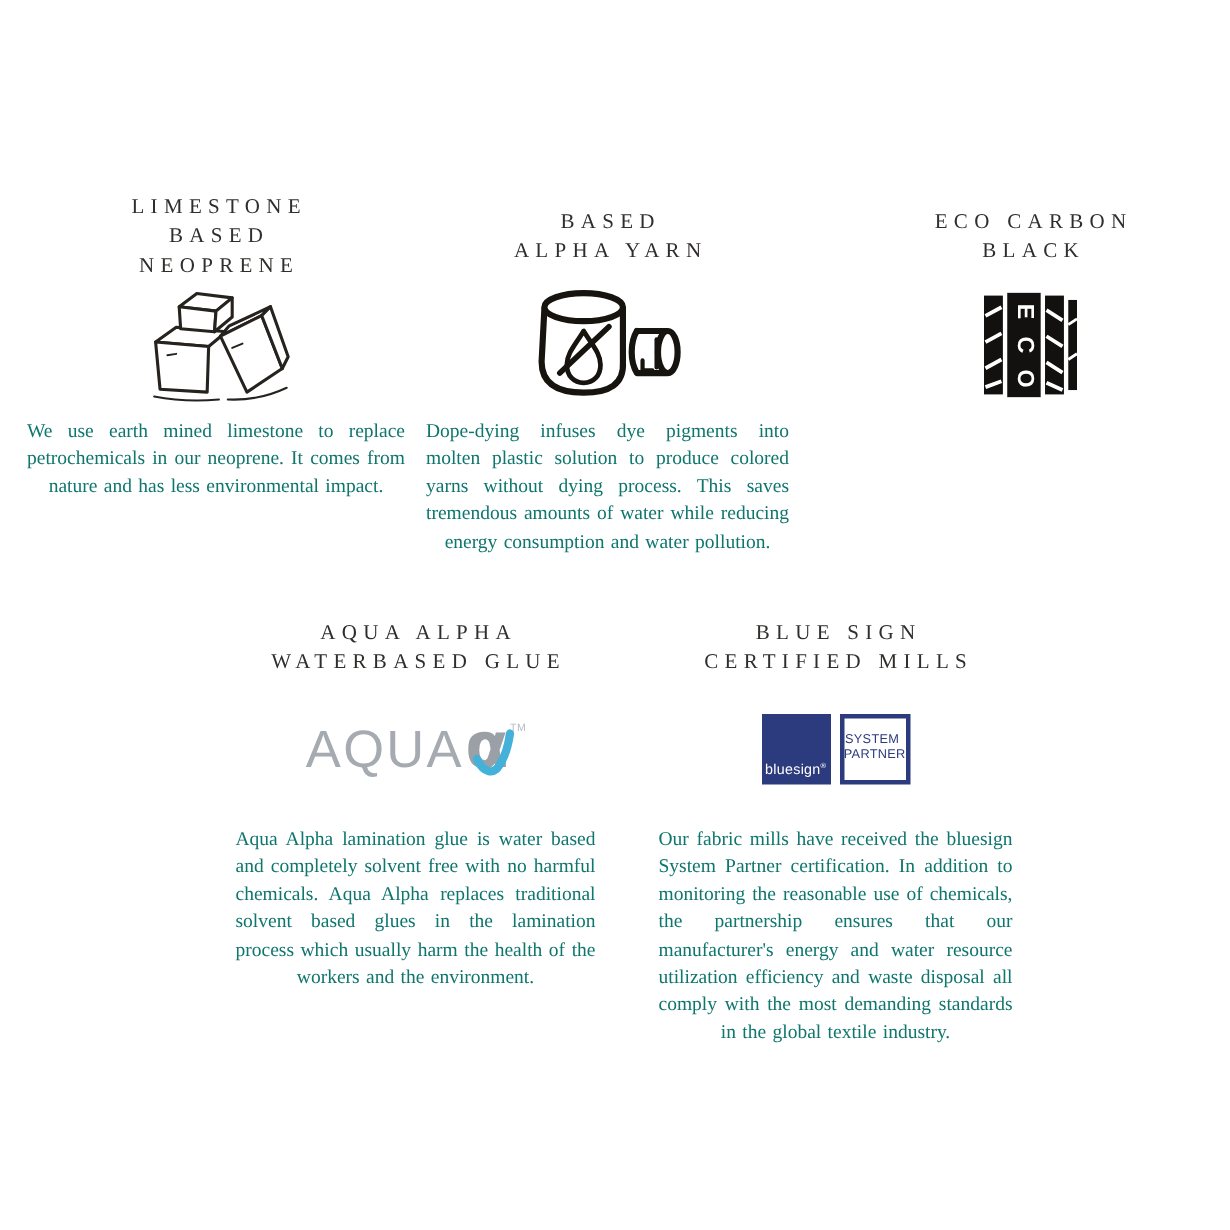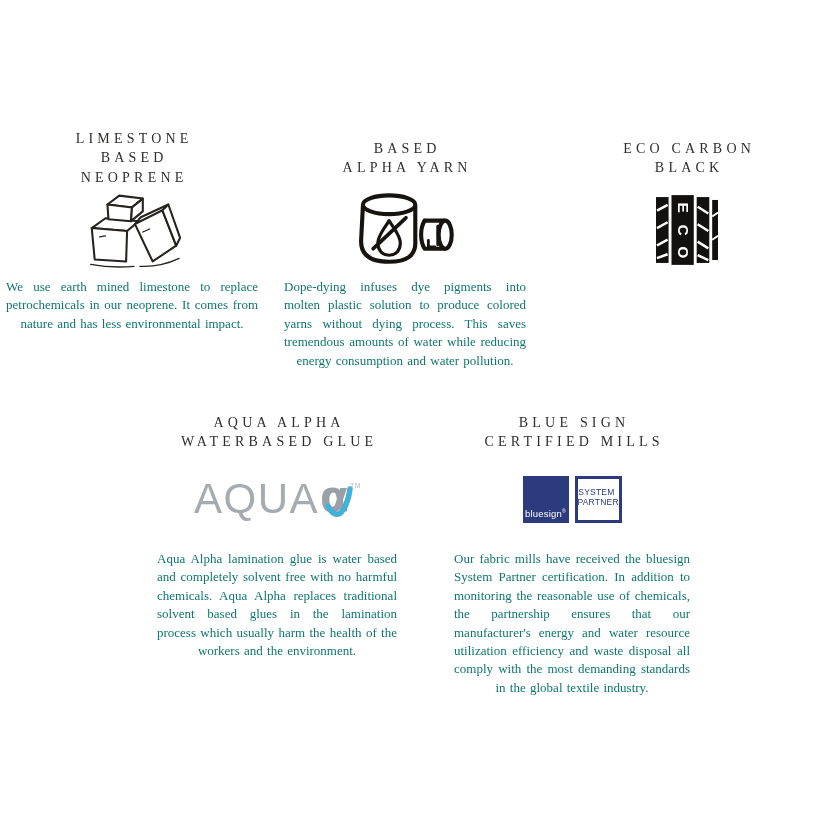--- a/index.html
+++ b/index.html
@@ -4,25 +4,25 @@
 <style>
   html,body{margin:0;padding:0;}
   body{
     width:820px;height:820px;background:#ffffff;
     font-family:"Liberation Serif", serif;
     -webkit-font-smoothing:antialiased;
   }
   .page{position:relative;width:820px;height:820px;background:#fff;overflow:hidden;}
 
   .col{position:absolute;display:flex;flex-direction:column;align-items:center;}
-  #sec-limestone{left:6px;  top:130px;width:252px;}
+  #sec-limestone{left:18px;  top:130px;width:252px;}
   #sec-dope     {left:284px;top:130px;width:242px;}
   #sec-eco      {left:566px;top:130px;width:242px;}
   #sec-aqua     {left:157px;top:412px;width:240px;}
-  #sec-blue     {left:454px;top:412px;width:236px;}
+  #sec-blue     {left:439px;top:412px;width:236px;}
 
   .sec-title{
     display:flex;flex-direction:column;justify-content:center;align-items:center;
     height:56px;margin:0;font-weight:normal;
     font-size:14px;letter-spacing:4.2px;line-height:19.5px;
     color:#302e2c;text-align:center;white-space:nowrap;text-indent:4.2px;
   }
   .row2 .sec-title{height:40px;}
 
   .icon-area{
@@ -32,21 +32,21 @@
 
   .sec-body{
     margin:4px 0 0 0;width:100%;
     font-size:13px;line-height:18.4px;color:#0f766e;
     text-align:justify;text-align-last:center;word-spacing:1px;
   }
 
   
   .aqua-logo{display:flex;align-items:center;position:relative;}
   .aqua-word{
-    font-family:"Liberation Sans", sans-serif;font-size:42px;font-weight:400;
+    font-family:"Liberation Sans", sans-serif;font-size:35px;font-weight:400;
     color:#a6abb1;letter-spacing:1.5px;line-height:1;
   }
   .alpha-wrap{position:relative;display:inline-block;margin-left:1px;}
   .alpha-glyph{
     font-family:"DejaVu Sans", sans-serif;font-size:42px;font-weight:bold;
     color:#9aa0a6;line-height:1;display:inline-block;transform:translateY(-2px);
   }
   .alpha-swoosh{position:absolute;right:-4px;bottom:2px;}
   .tm-mark{
     font-family:"Liberation Sans", sans-serif;font-size:7px;color:#b6bac0;

